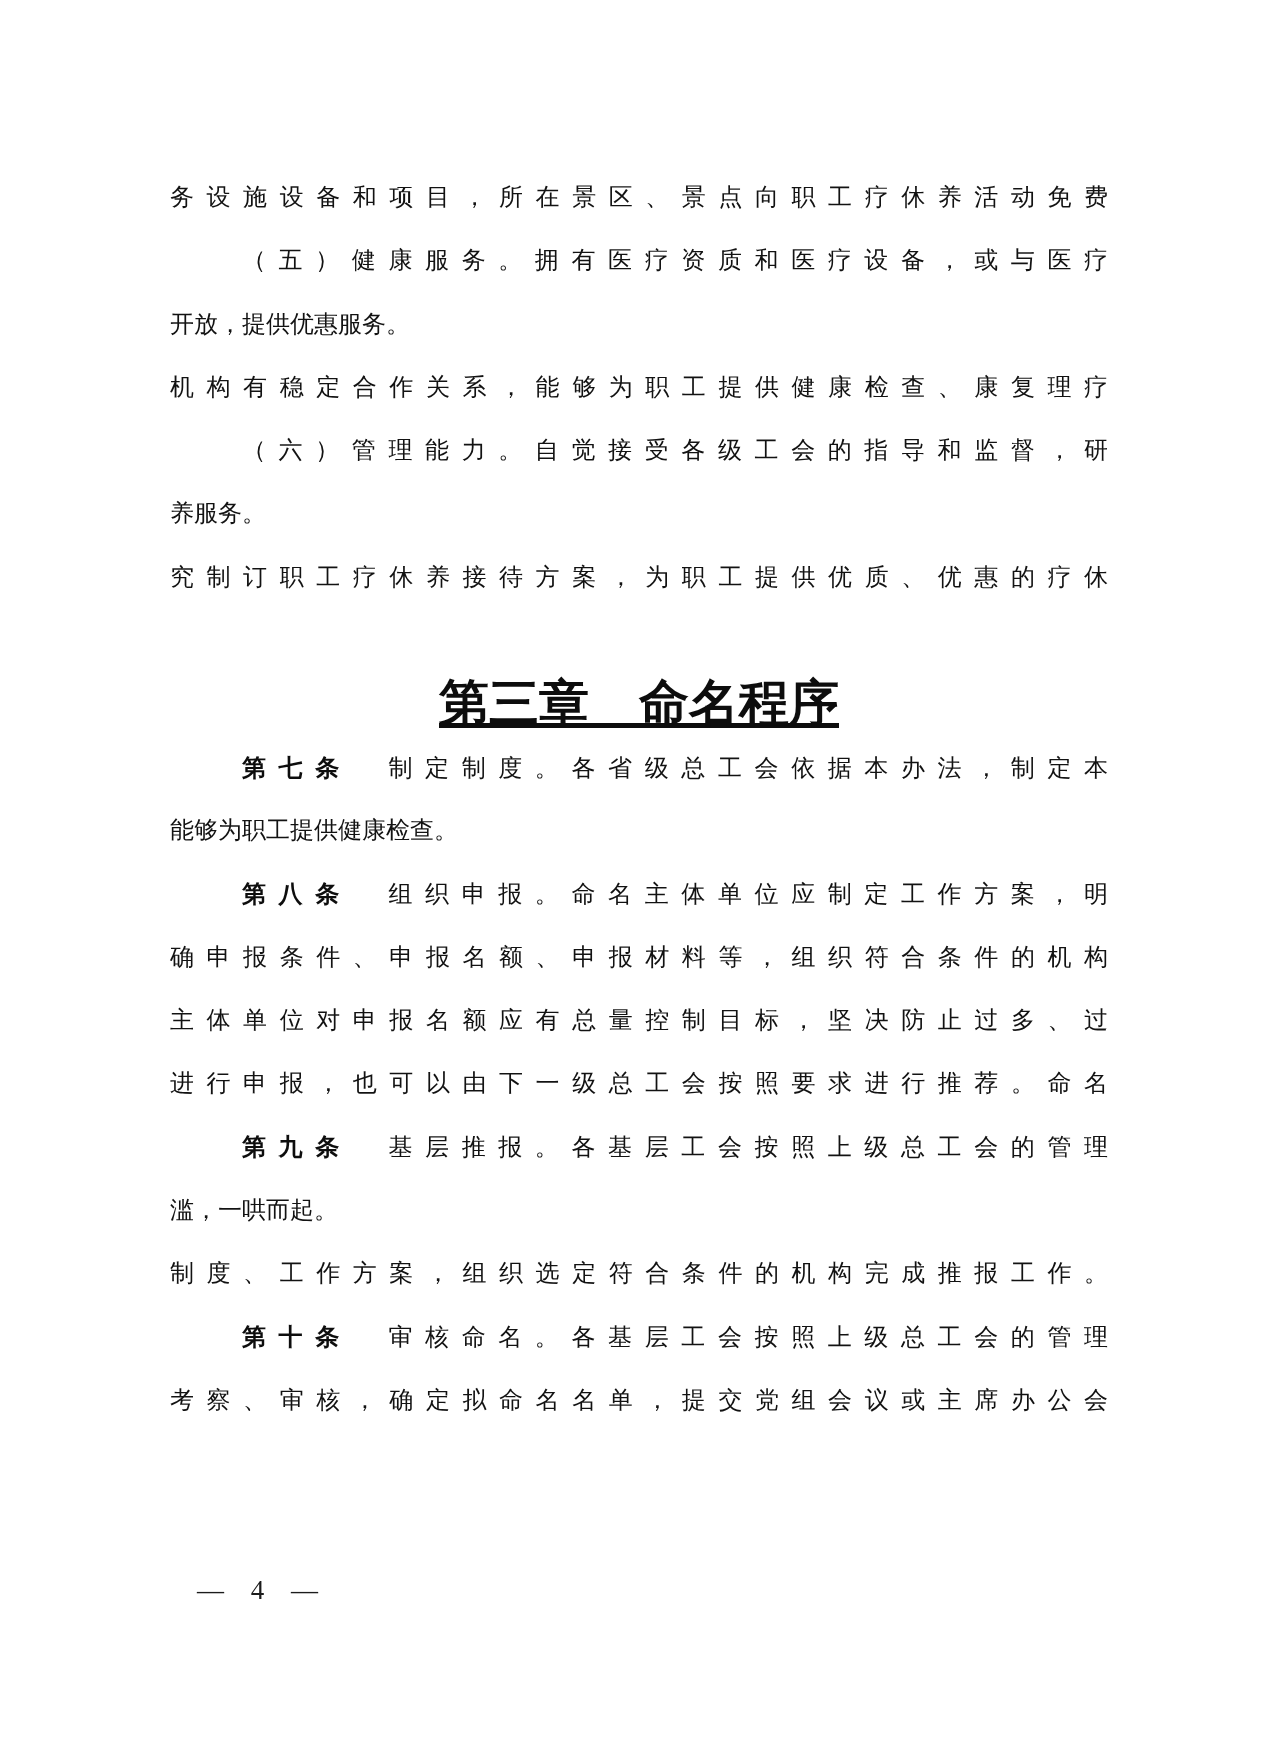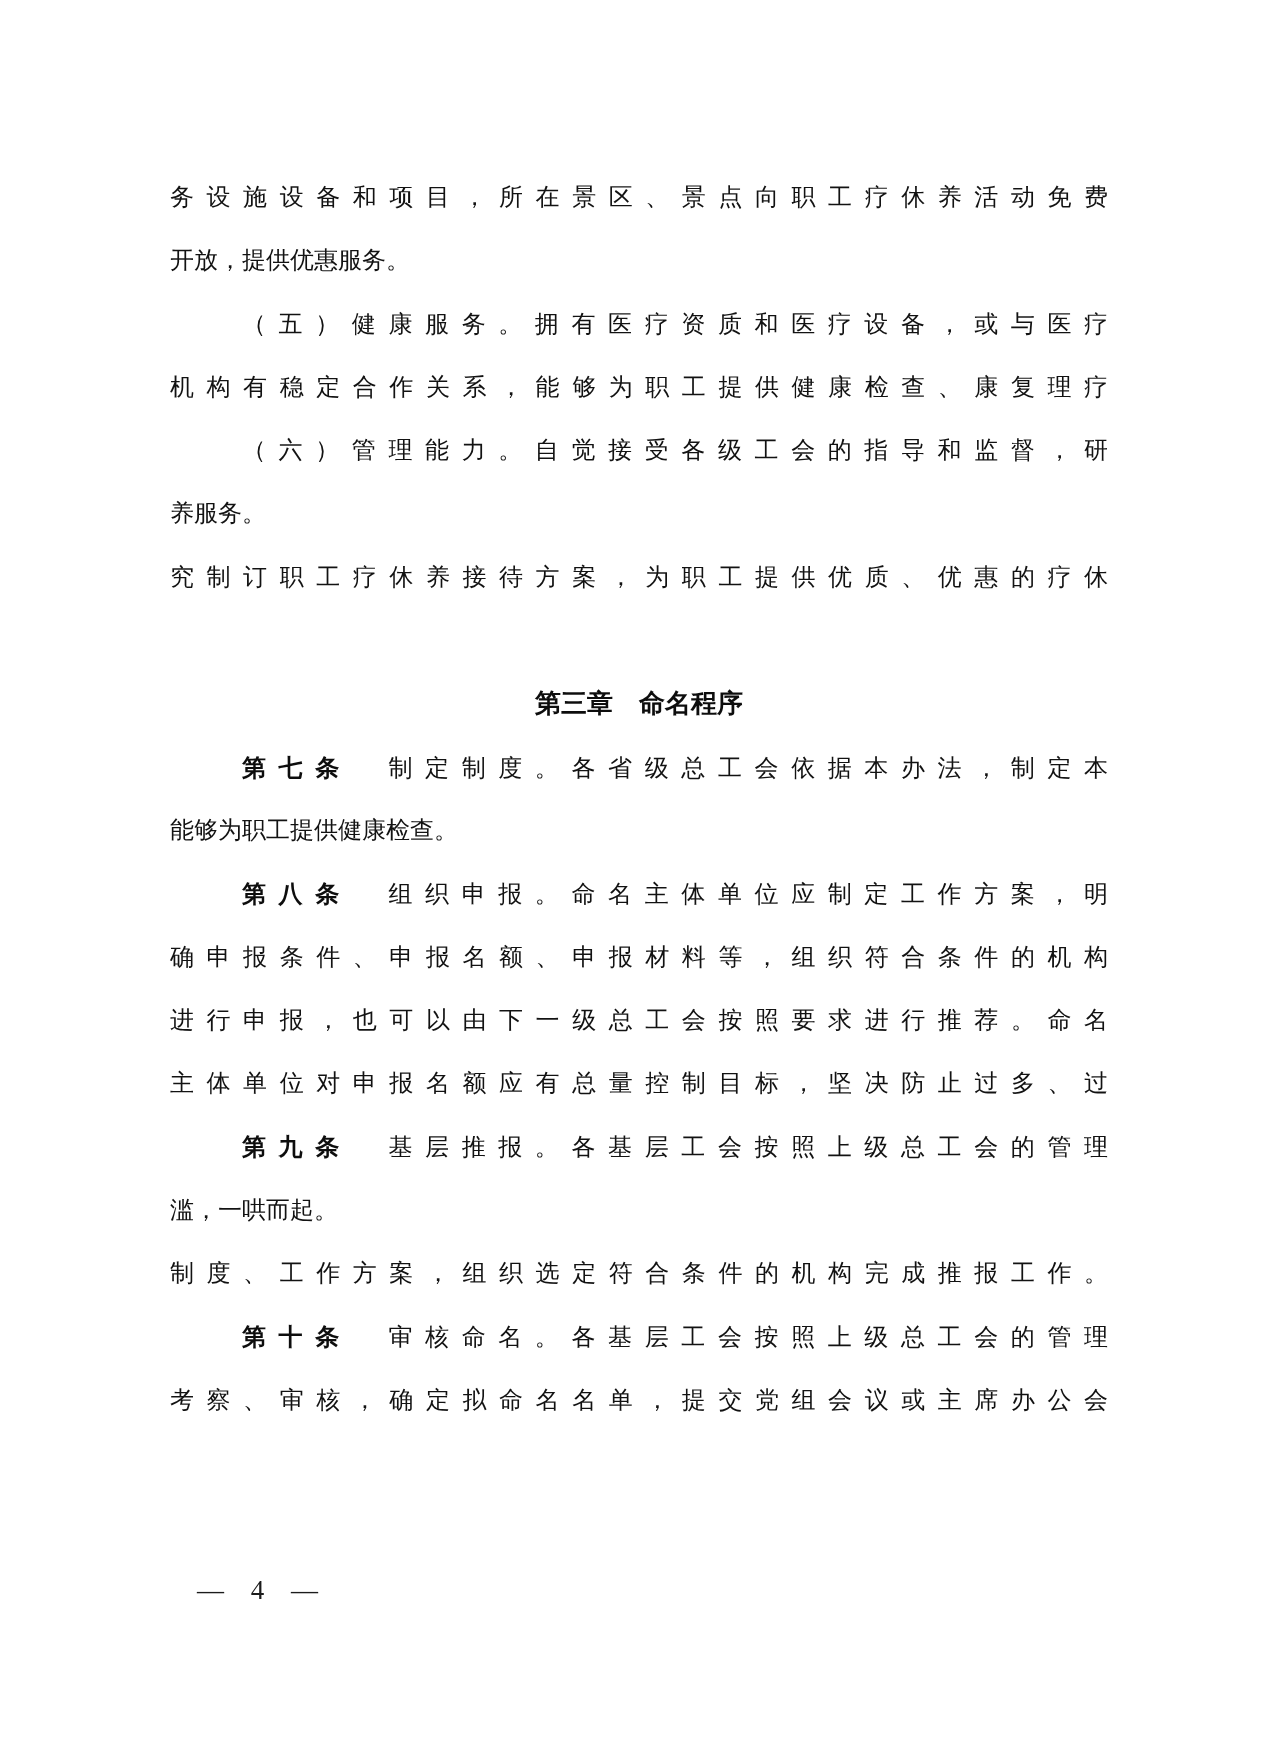--- a/index.html
+++ b/index.html
@@ -38,25 +38,26 @@
   }
   .line.indent {
     text-indent: 72px;
   }
   .line.blank {
     
   }
   .line.heading {
     text-align: center;
     text-align-last: center;
-    font-size: 26px;
+    font-size: 50px;
     font-weight: 700;
     font-family: "Liberation Sans", sans-serif;
     color: #0d0d0d;
     text-indent: 0;
+    text-decoration: underline;
   }
   .b {
     font-family: "Liberation Sans", sans-serif;
     font-weight: 700;
     color: #0d0d0d;
   }
   .footer {
     position: absolute;
     left: 197px;
     top: 1559px;
@@ -68,34 +69,34 @@
     word-spacing: 16px;
     letter-spacing: 2px;
   }
 </style>
 </head>
 <body>
 
 <div class="page">
   <div class="text-block" id="document-body">
       <div class="line justify"><span>务设施设备和项目，所在景区、景点向职工疗休养活动免费</span></div>
+      <div class="line justify indent"><span>（五）健康服务。拥有医疗资质和医疗设备，或与医疗</span></div>
       <div class="line"><span>开放，提供优惠服务。</span></div>
-      <div class="line justify indent"><span>（五）健康服务。拥有医疗资质和医疗设备，或与医疗</span></div>
       <div class="line justify"><span>机构有稳定合作关系，能够为职工提供健康检查、康复理疗</span></div>
       <div class="line justify indent"><span>（六）管理能力。自觉接受各级工会的指导和监督，研</span></div>
       <div class="line"><span>养服务。</span></div>
       <div class="line justify"><span>究制订职工疗休养接待方案，为职工提供优质、优惠的疗休</span></div>
       <div class="line blank"></div>
       <div class="line heading"><span class="b">第三章　命名程序</span></div>
       <div class="line justify indent"><span class="b">第七条</span><span>　制定制度。各省级总工会依据本办法，制定本</span></div>
       <div class="line"><span>能够为职工提供健康检查。</span></div>
       <div class="line justify indent"><span class="b">第八条</span><span>　组织申报。命名主体单位应制定工作方案，明</span></div>
       <div class="line justify"><span>确申报条件、申报名额、申报材料等，组织符合条件的机构</span></div>
+      <div class="line justify"><span>主体单位对申报名额应有总量控制目标，坚决防止过多、过</span></div>
       <div class="line justify"><span>进行申报，也可以由下一级总工会按照要求进行推荐。命名</span></div>
-      <div class="line justify"><span>主体单位对申报名额应有总量控制目标，坚决防止过多、过</span></div>
       <div class="line justify indent"><span class="b">第九条</span><span>　基层推报。各基层工会按照上级总工会的管理</span></div>
       <div class="line"><span>滥，一哄而起。</span></div>
       <div class="line justify"><span>制度、工作方案，组织选定符合条件的机构完成推报工作。</span></div>
       <div class="line justify indent"><span class="b">第十条</span><span>　审核命名。各基层工会按照上级总工会的管理</span></div>
       <div class="line justify"><span>考察、审核，确定拟命名名单，提交党组会议或主席办公会</span></div>
     </div>
   <div class="footer">
     <span>— 4 —</span>
   </div>
 </div>

